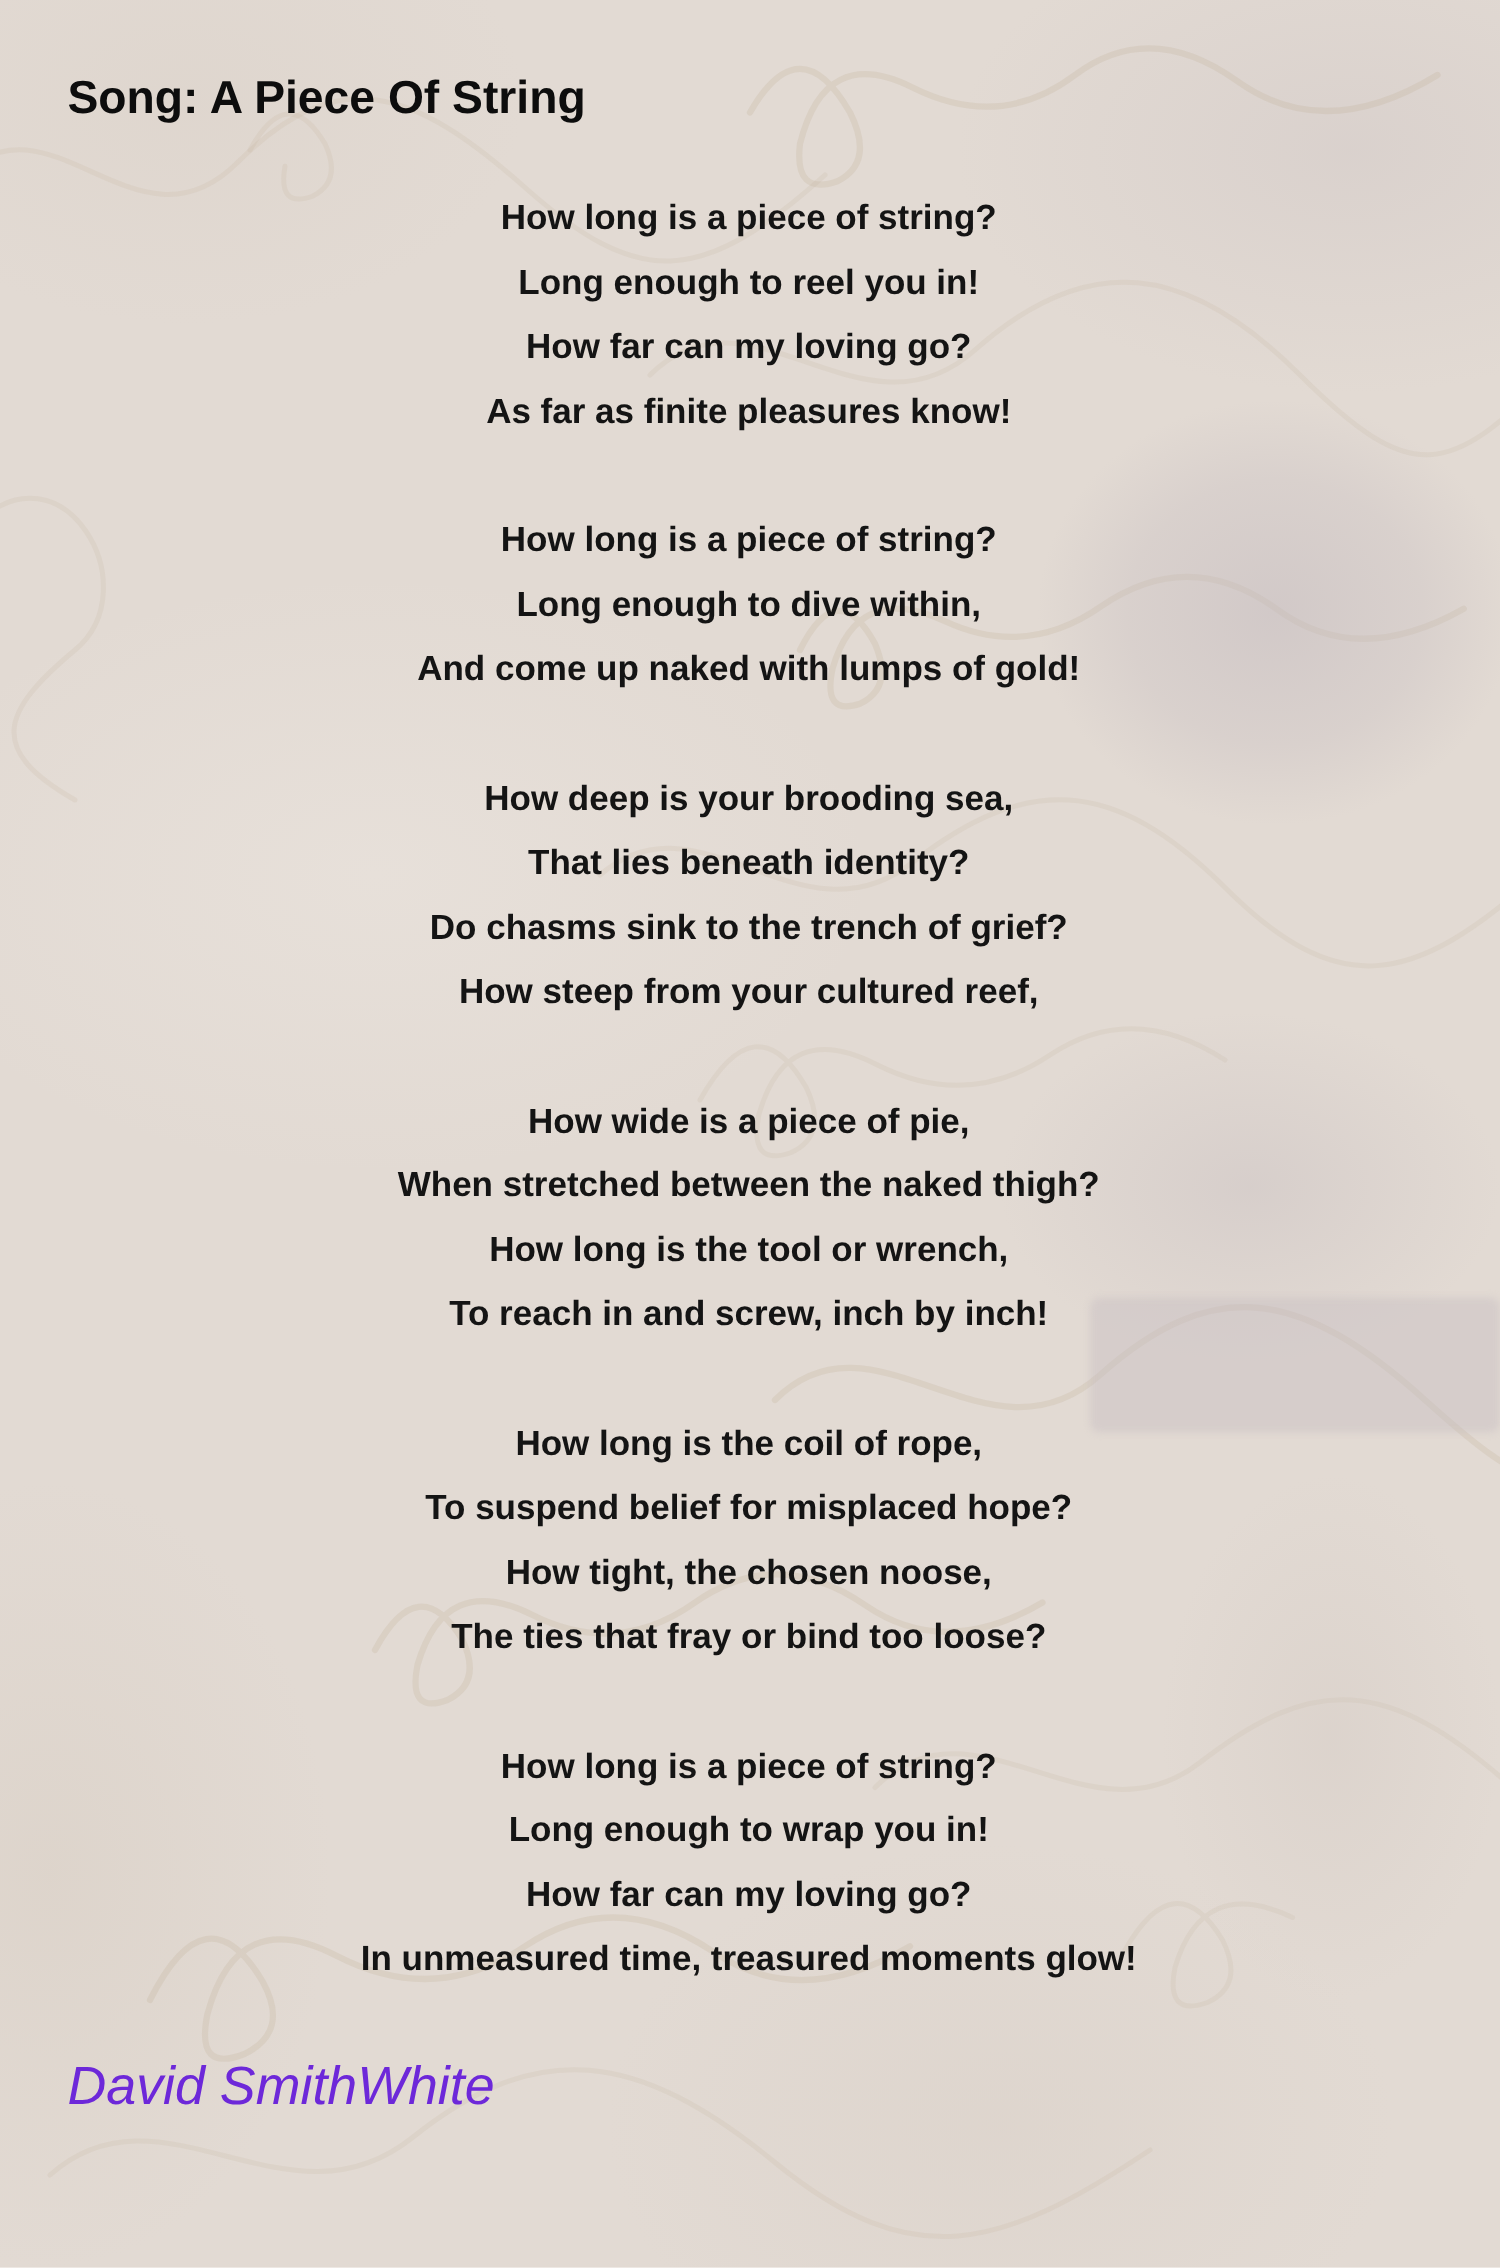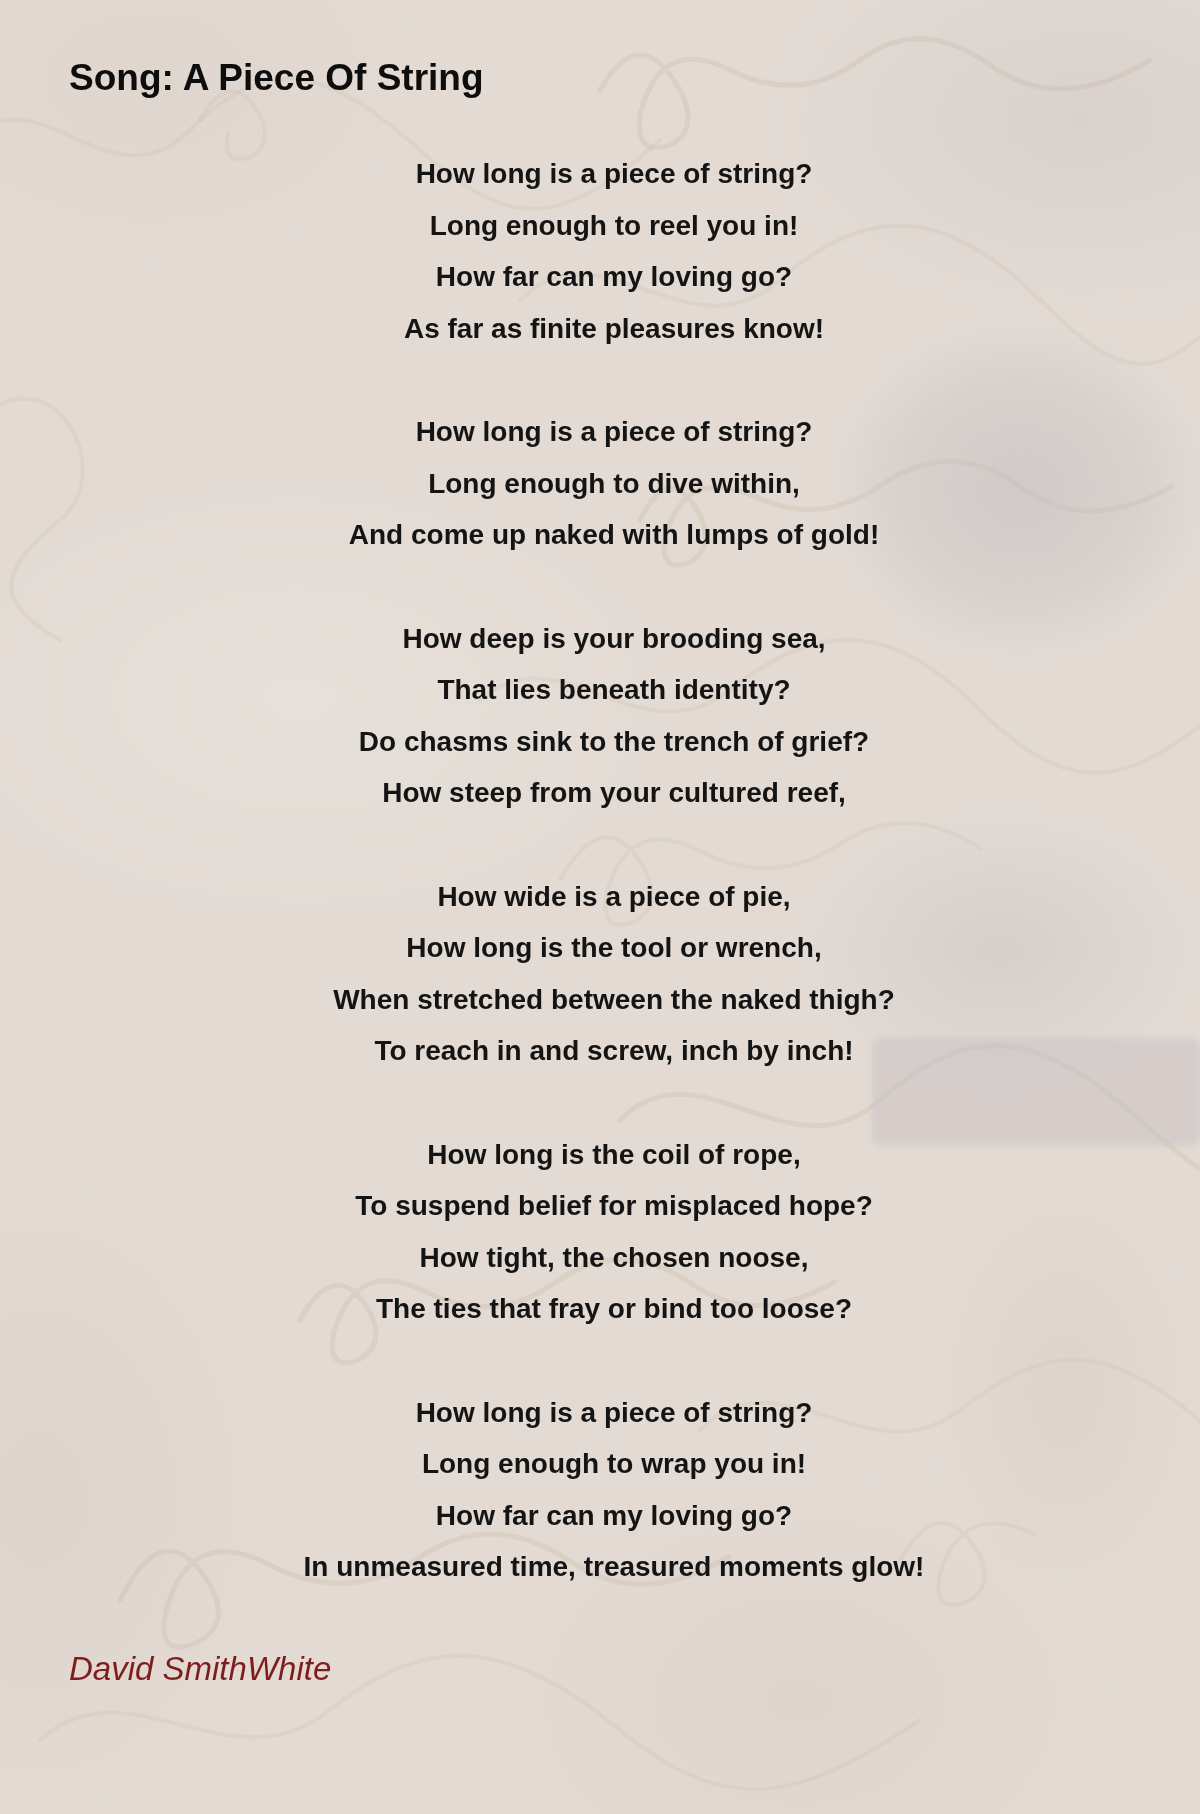--- a/index.html
+++ b/index.html
@@ -45,46 +45,46 @@
     fill: none;
     stroke: #c0b097;
     stroke-width: 4;
     stroke-linecap: round;
     opacity: 0.16;
   }
   .watermark path.deep { opacity: 0.24; stroke-width: 5; }
 
   .content {
     position: absolute;
-    left: 69px;
+    left: 54px;
     top: 56px;
     width: 1090px;
   }
   .title {
     margin: 0 0 48px 0;
     font-size: 37px;
     line-height: 44px;
     font-weight: 700;
     color: #0d0d0d;
   }
   .stanza { margin: 0 0 52px 0; text-align: center; }
   .line {
     font-size: 28px;
     font-weight: 700;
     line-height: 51.5px;
     color: #141414;
     white-space: nowrap;
   }
   .signature {
     margin-top: 2px;
-    font-size: 33px;
+    font-size: 43px;
     font-style: italic;
     font-weight: 400;
     line-height: 48px;
-    color: #7f1d1d;
+    color: #6d28d9;
   }
 </style>
 </head>
 <body>
 
 <div class="page">
 
   <div class="mottle"></div>
 
   <svg class="watermark" width="1200" height="1814" viewBox="0 0 1200 1814" aria-hidden="true">
@@ -124,22 +124,22 @@
           <div class="line">And come up naked with lumps of gold!</div>
         </div>
         <div class="stanza">
           <div class="line">How deep is your brooding sea,</div>
           <div class="line">That lies beneath identity?</div>
           <div class="line">Do chasms sink to the trench of grief?</div>
           <div class="line">How steep from your cultured reef,</div>
         </div>
         <div class="stanza">
           <div class="line">How wide is a piece of pie,</div>
+          <div class="line">When stretched between the naked thigh?</div>
           <div class="line">How long is the tool or wrench,</div>
-          <div class="line">When stretched between the naked thigh?</div>
           <div class="line">To reach in and screw, inch by inch!</div>
         </div>
         <div class="stanza">
           <div class="line">How long is the coil of rope,</div>
           <div class="line">To suspend belief for misplaced hope?</div>
           <div class="line">How tight, the chosen noose,</div>
           <div class="line">The ties that fray or bind too loose?</div>
         </div>
         <div class="stanza">
           <div class="line">How long is a piece of string?</div>

